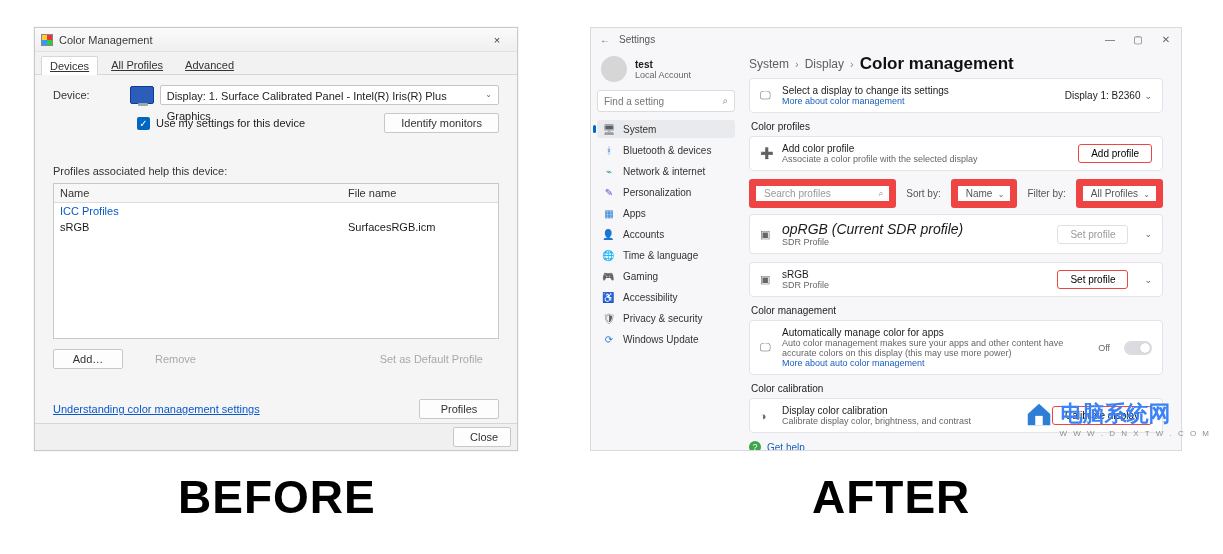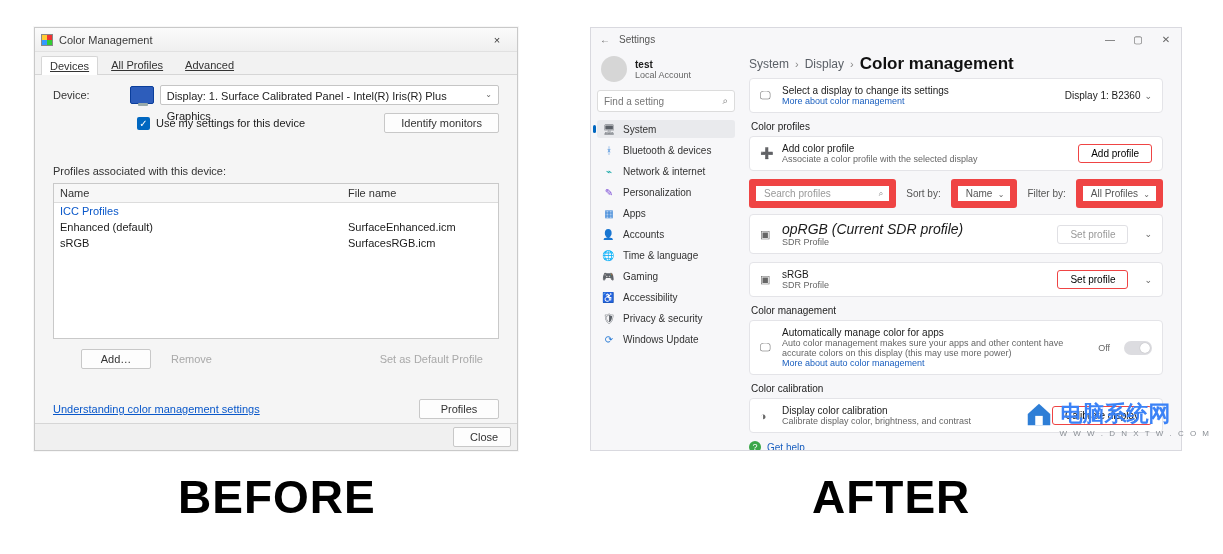--- a/index.html
+++ b/index.html
@@ -215,39 +215,35 @@
         </div>
       </div>
       <div class="row" style="margin-top:8px; padding-left:84px; justify-content:space-between;">
         <div class="row">
           <span class="chk">✓</span>
           <span>Use my settings for this device</span>
         </div>
         <button class="btn7">Identify monitors</button>
       </div>
 
-      <div style="margin-top:32px;" class="lbl">Profiles associated with this device:</div>
+      <div style="margin-top:32px;" class="lbl">Profiles associated help this device:</div>
       <div class="list7">
         <div class="list7-hdr">
           <div class="col-name">Name</div>
           <div class="col-file">File name</div>
         </div>
         <div class="list7-group">ICC Profiles</div>
         <div class="list7-row">
-          <div class="col-name">Enhanced (default)</div>
-          <div class="col-file">SurfaceEnhanced.icm</div>
-        </div>
-        <div class="list7-row">
           <div class="col-name">sRGB</div>
           <div class="col-file">SurfacesRGB.icm</div>
         </div>
       </div>
 
       <div class="row" style="margin-top:10px; gap:12px; justify-content:space-between;">
-        <div class="row" style="gap:4px;margin-left:28px;">
+        <div class="row" style="gap:16px;">
           <button class="btn7" style="width:70px;">Add…</button>
           <button class="btn7 disabled" style="border:none;background:transparent;">Remove</button>
         </div>
         <button class="btn7 disabled" style="border:none;background:transparent;">Set as Default Profile</button>
       </div>
 
       <div class="row" style="margin-top:30px; justify-content:space-between; align-items:center;">
         <span class="linkblue">Understanding color management settings</span>
         <button class="btn7" style="width:80px;">Profiles</button>
       </div>

